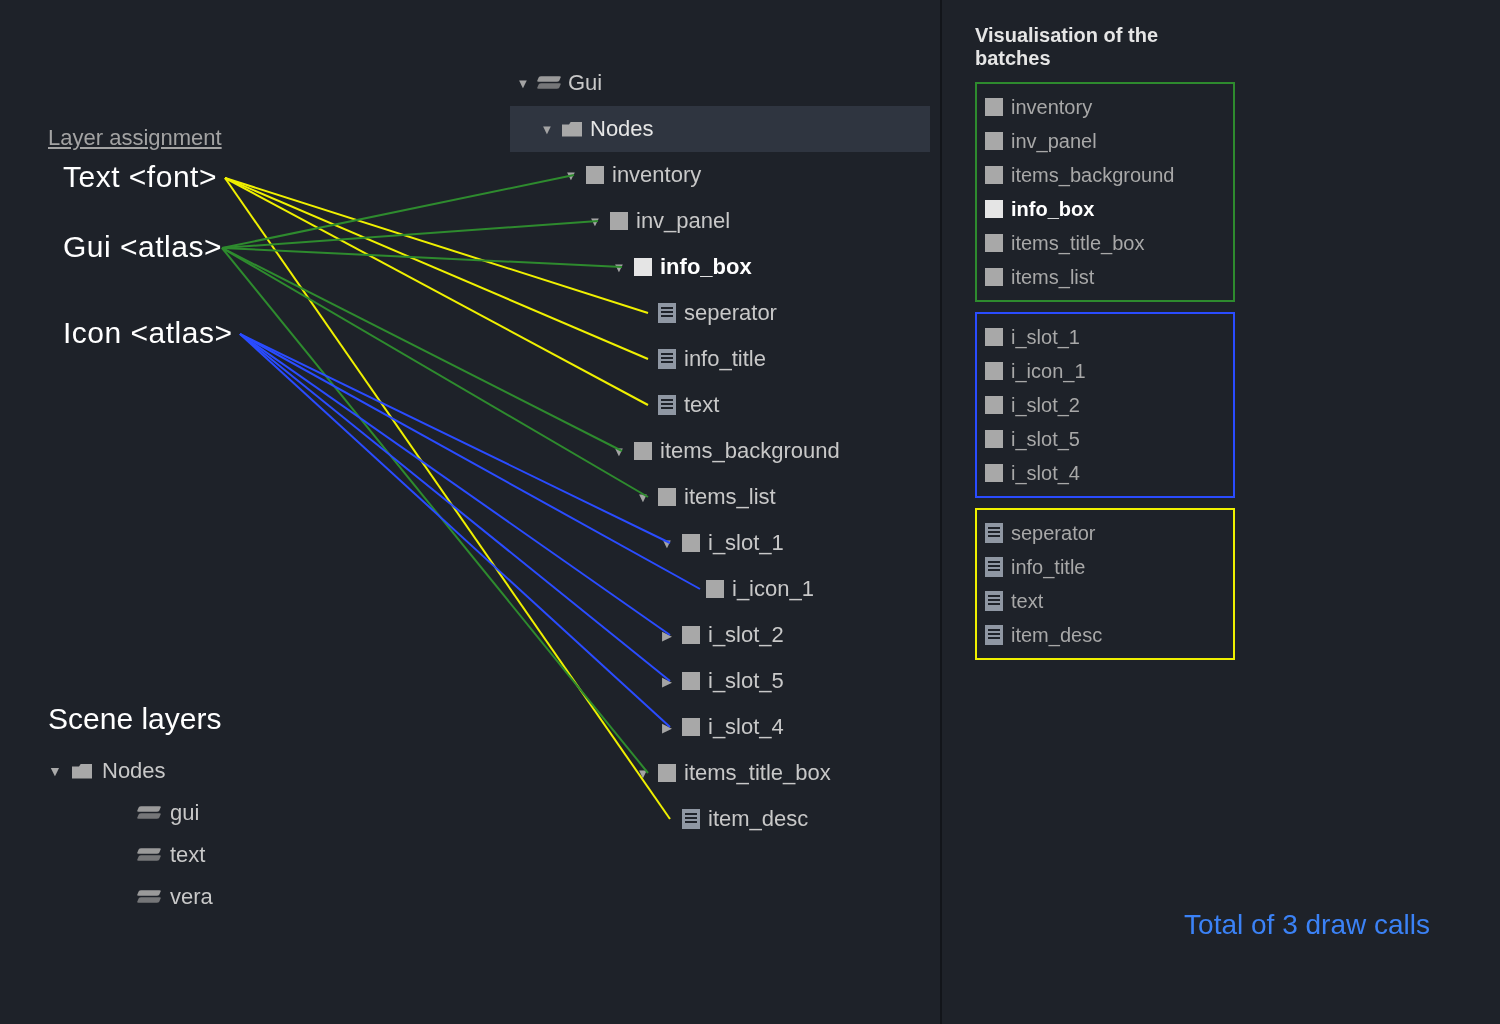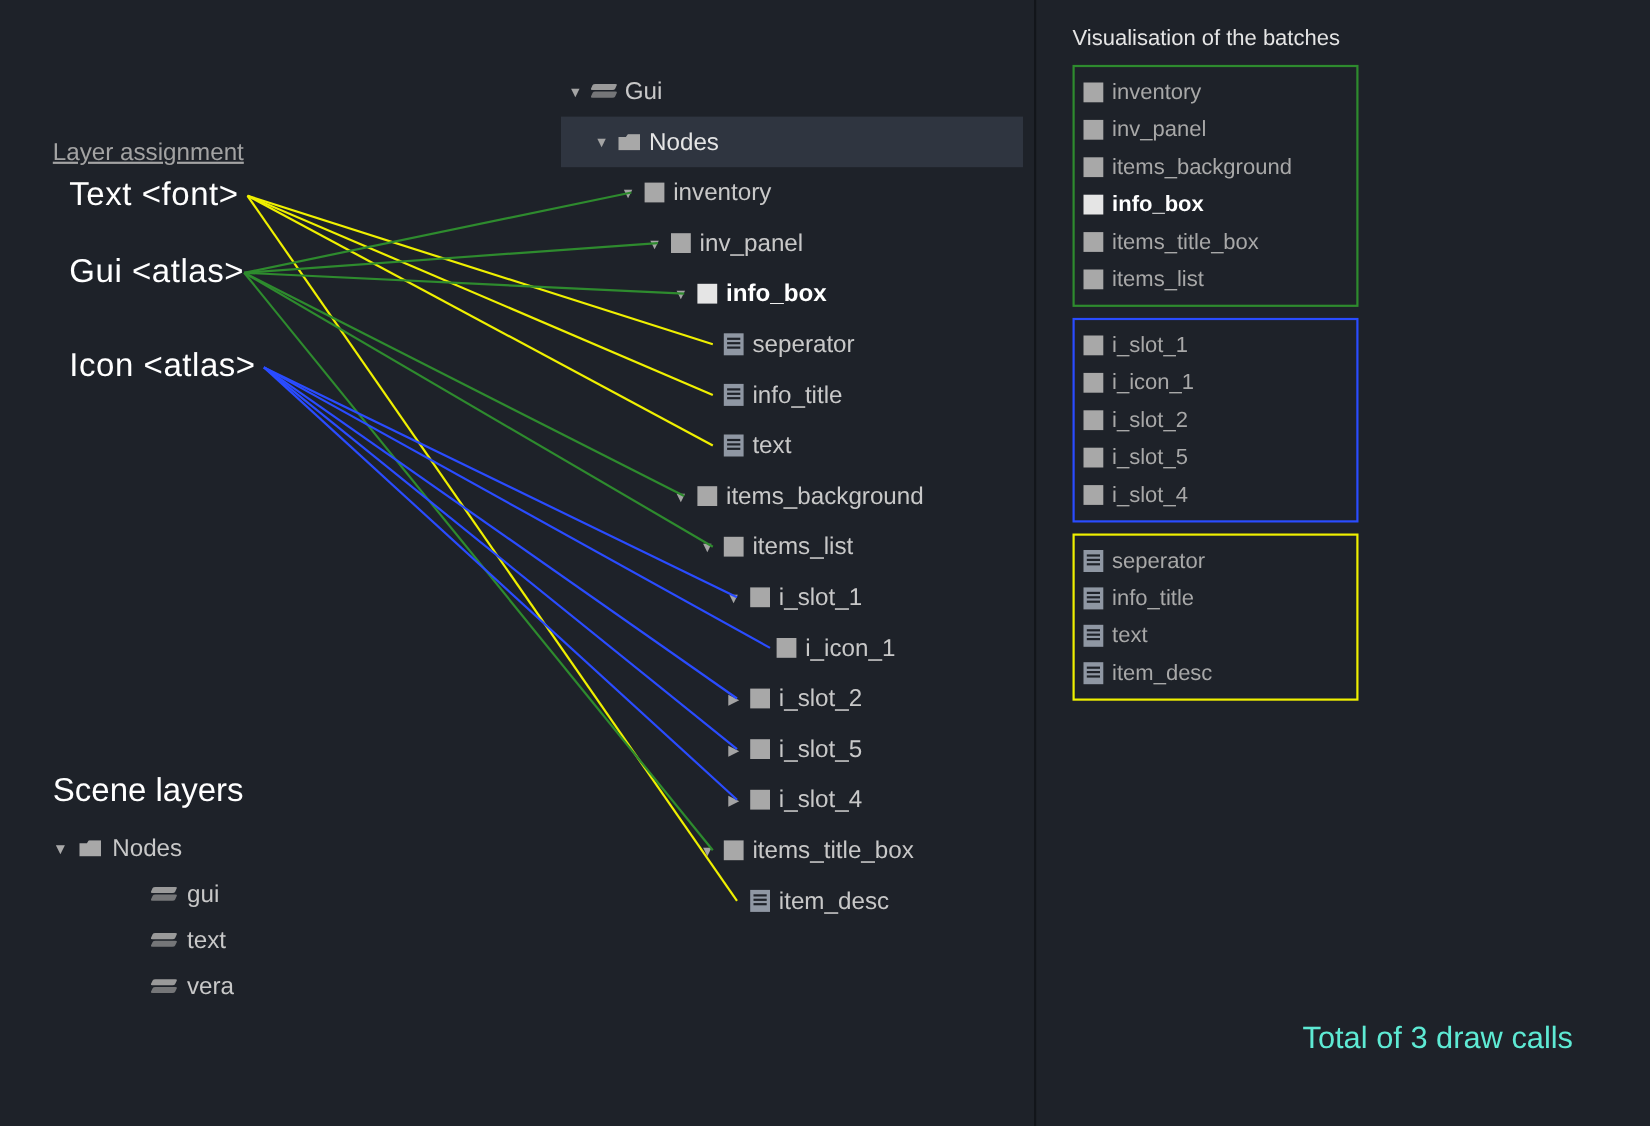--- a/index.html
+++ b/index.html
@@ -100,20 +100,21 @@
   .batches-panel {
     position: absolute;
     left: 975px;
     top: 24px;
     width: 260px;
   }
   .batches-title {
     font-size: 20px;
     color: #e5e5e5;
     margin-bottom: 12px;
+    font-weight: bold;
   }
   .batch-box {
     border: 2px solid;
     padding: 6px 8px;
     margin-bottom: 10px;
   }
   .batch-box.green  { border-color: #2e8b2e; }
   .batch-box.blue   { border-color: #2a4cff; }
   .batch-box.yellow { border-color: #eff000; }
   .batch-row {
@@ -122,23 +123,23 @@
     gap:8px;
     font-size:20px;
     color:#a8a8a8;
     height:34px;
   }
   .batch-row.bold { color:#ffffff; font-weight:bold; }
 
   .total-calls {
     position:absolute;
     right: 70px;
-    bottom:64px;
+    bottom:83px;
     font-size:28px;
-    color:#5eead4;
+    color:#3b82f6;
   }
 
   
   .ico {
     display:inline-flex;
     width:20px;height:20px;
     align-items:center;justify-content:center;
     flex-shrink:0;
   }
   .ico.box   { background:#a8a8a8; width:18px;height:18px; }

